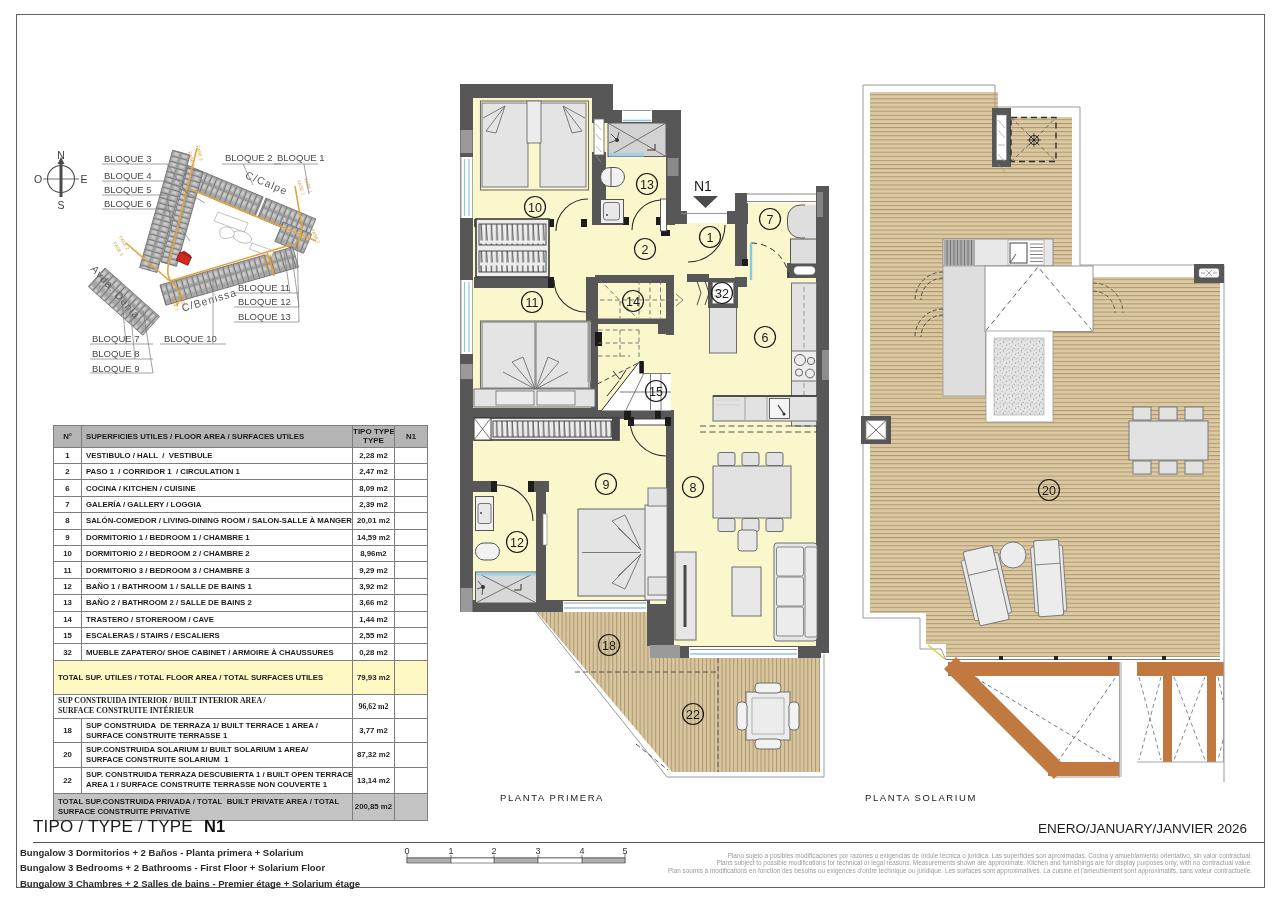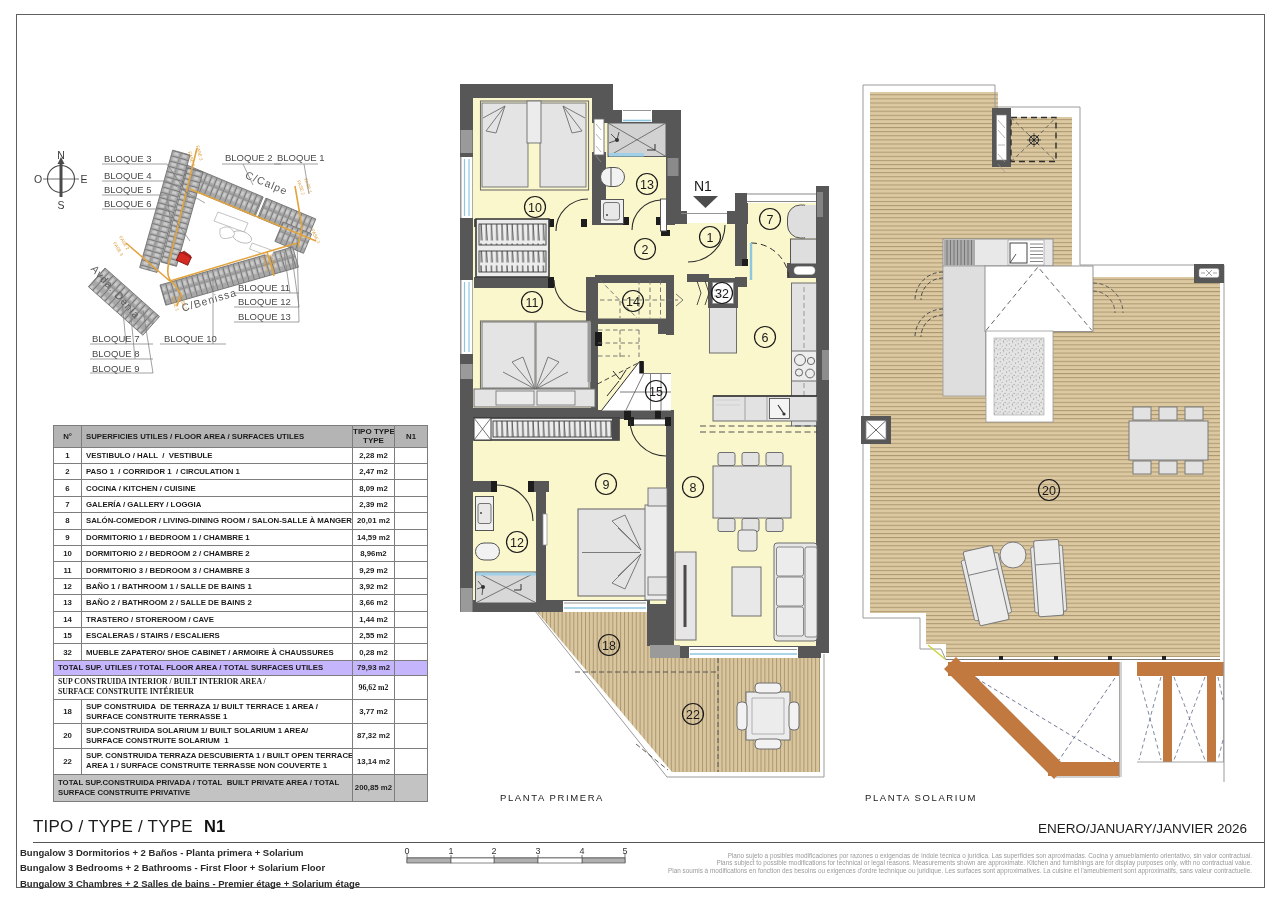--- a/index.html
+++ b/index.html
@@ -888,21 +888,21 @@
             <td></td>
           </tr>
 
 <tr style="height:16.4px;">
             <td style="text-align:center;">32</td>
             <td style="padding-left:4px;">MUEBLE ZAPATERO/ SHOE CABINET / ARMOIRE À CHAUSSURES</td>
             <td style="text-align:center;">0,28 m2</td>
             <td></td>
           </tr>
 
-<tr style="height:15px;background:#c4b5fd;">
+<tr style="height:34px;background:#fef9c3;">
             <td colspan="2" style="padding-left:4px;">TOTAL SUP. UTILES / TOTAL FLOOR AREA / TOTAL SURFACES UTILES</td>
             <td style="text-align:center;">79,93 m2</td>
             <td></td>
           </tr>
 
 <tr style="height:24.2px;font-family:Liberation Serif, serif;">
             <td colspan="2" style="padding-left:4px;line-height:10px;">SUP CONSTRUIDA INTERIOR / BUILT INTERIOR AREA /<br>SURFACE CONSTRUITE INTÉRIEUR</td>
             <td style="text-align:center;">96,62 m2</td>
             <td></td>
           </tr>

